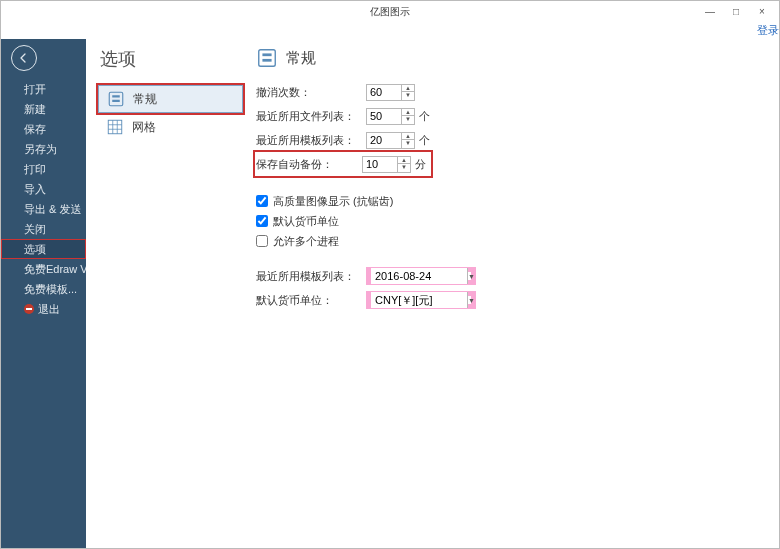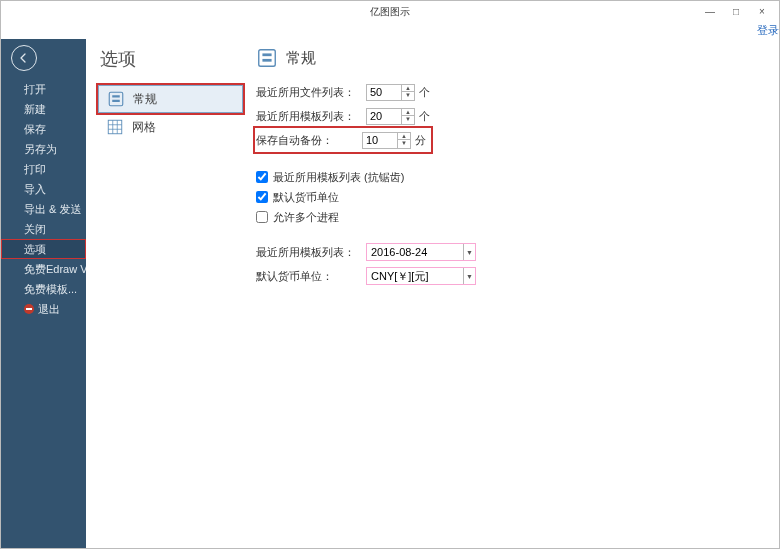--- a/index.html
+++ b/index.html
@@ -35,21 +35,21 @@
   .spin { display:flex; align-items:center; border:1px solid #b8b8b8; height:17px; background:#fff;}
   .spin input { border:none; width:34px; height:15px; font-size:11px; padding:0 3px; outline:none;}
   .spin .btns { display:flex; flex-direction:column; border-left:1px solid #b8b8b8;}
   .spin .btns div { width:12px; height:7.5px; font-size:6px; line-height:6px; text-align:center; color:#555; cursor:pointer;}
   .spin .btns div:first-child{border-bottom:1px solid #b8b8b8;}
   .suffix { font-size:11px; color:#333; }
   .row-highlight { outline:2px solid #c33; outline-offset:1px; padding:1px 4px 1px 0; width:174px;}
   .chk-row { display:flex; align-items:center; gap:5px; font-size:11px; color:#333; height:20px;}
   .chk-row input { width:12px;height:12px;}
   .gap { height:14px;}
-  .combo { display:flex;align-items:center;border:1px solid #f9a8d4;height:18px;background:#fff;width:110px;}
+  .combo { display:flex;align-items:center;border:5px solid #f9a8d4;height:18px;background:#fff;width:110px;}
   .combo input { border:none;width:96px;height:16px;font-size:11px;padding:0 4px;outline:none;}
   .combo .dd { width:14px;height:16px;border-left:1px solid #b8b8b8;display:flex;align-items:center;justify-content:center;font-size:7px;color:#555;cursor:pointer;}
 </style>
 </head>
 <body>
 
 <div class="titlebar">
   <span class="title">亿图图示</span>
   <div class="win-controls">
     <div>—</div>
@@ -118,20 +118,33 @@
         <span class="ico">
           <svg width="22" height="22" viewBox="0 0 24 24">
               <rect x="3" y="3" width="18" height="18" rx="2" fill="none" stroke="#5a8cb8" stroke-width="1.5"></rect>
               <rect x="7" y="7" width="10" height="3" fill="#5a8cb8"></rect>
               <rect x="7" y="13" width="10" height="3" fill="#5a8cb8"></rect>
             </svg>
         </span>
         <span class="txt">常规</span>
       </div>
 
+      <div class="form-row">
+        <span class="lbl">撤消次数：</span>
+        <span class="field">
+          <span class="spin">
+            <input value="60" style="">
+            <span class="btns">
+                <div>▲</div>
+                <div>▼</div>
+              </span>
+          </span>
+          <span class="suffix"></span>
+        </span>
+      </div>
 
       <div class="form-row">
         <span class="lbl">最近所用文件列表：</span>
         <span class="field">
           <span class="spin">
             <input value="50" style="">
             <span class="btns">
                 <div>▲</div>
                 <div>▼</div>
               </span>
@@ -165,21 +178,21 @@
               </span>
           </span>
           <span class="suffix">分</span>
         </span>
       </div>
 
       <div class="gap"></div>
 
       <div class="chk-row">
         <input type="checkbox" checked="" style="">
-        <span>最近所用模板列表 (抗锯齿)</span>
+        <span>高质量图像显示 (抗锯齿)</span>
       </div>
       <div class="chk-row">
         <input type="checkbox" checked="" style="">
         <span>默认货币单位</span>
       </div>
       <div class="chk-row">
         <input type="checkbox" style="">
         <span>允许多个进程</span>
       </div>
 

